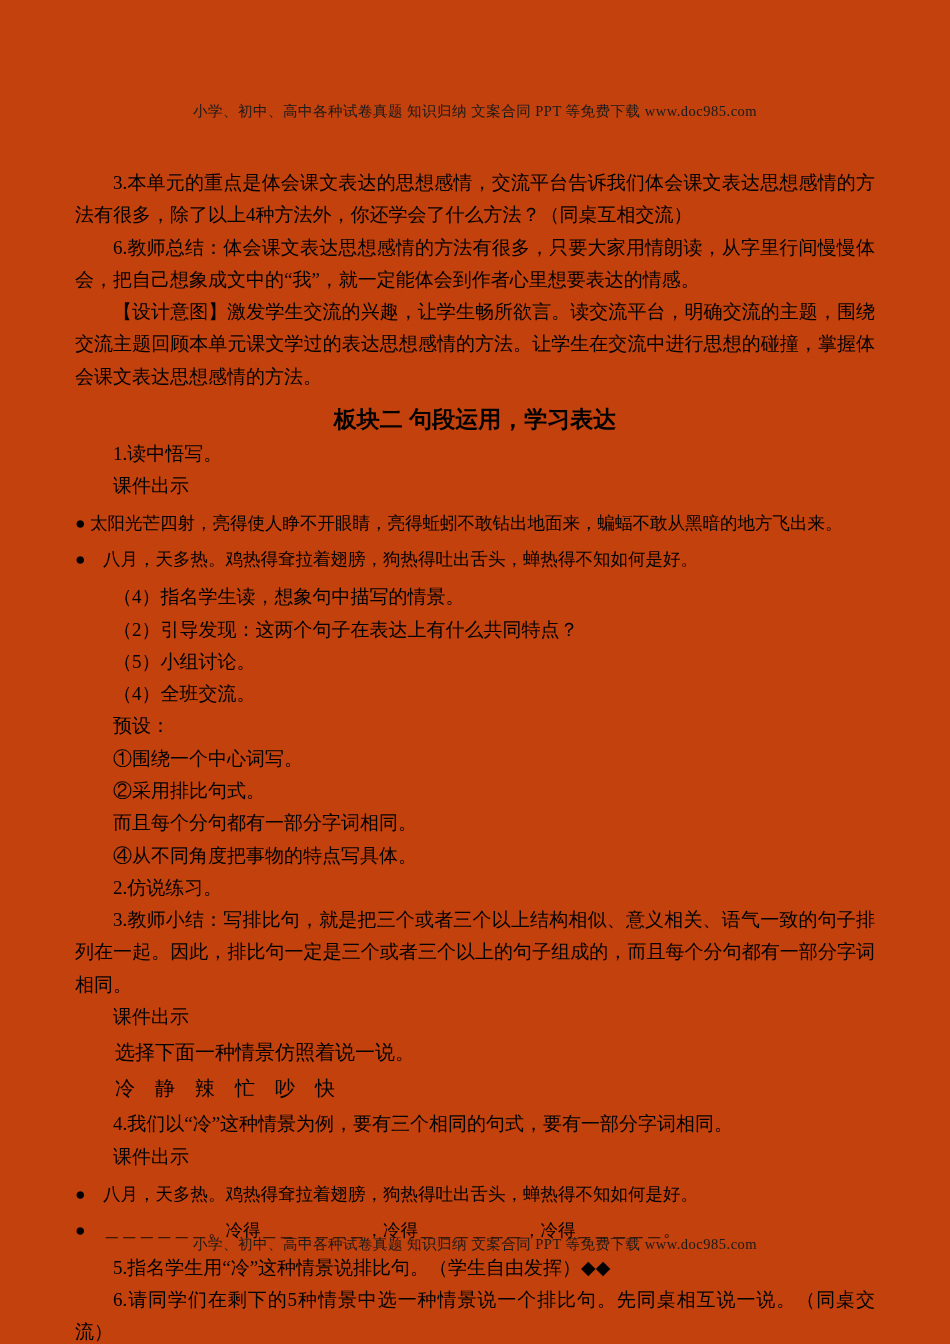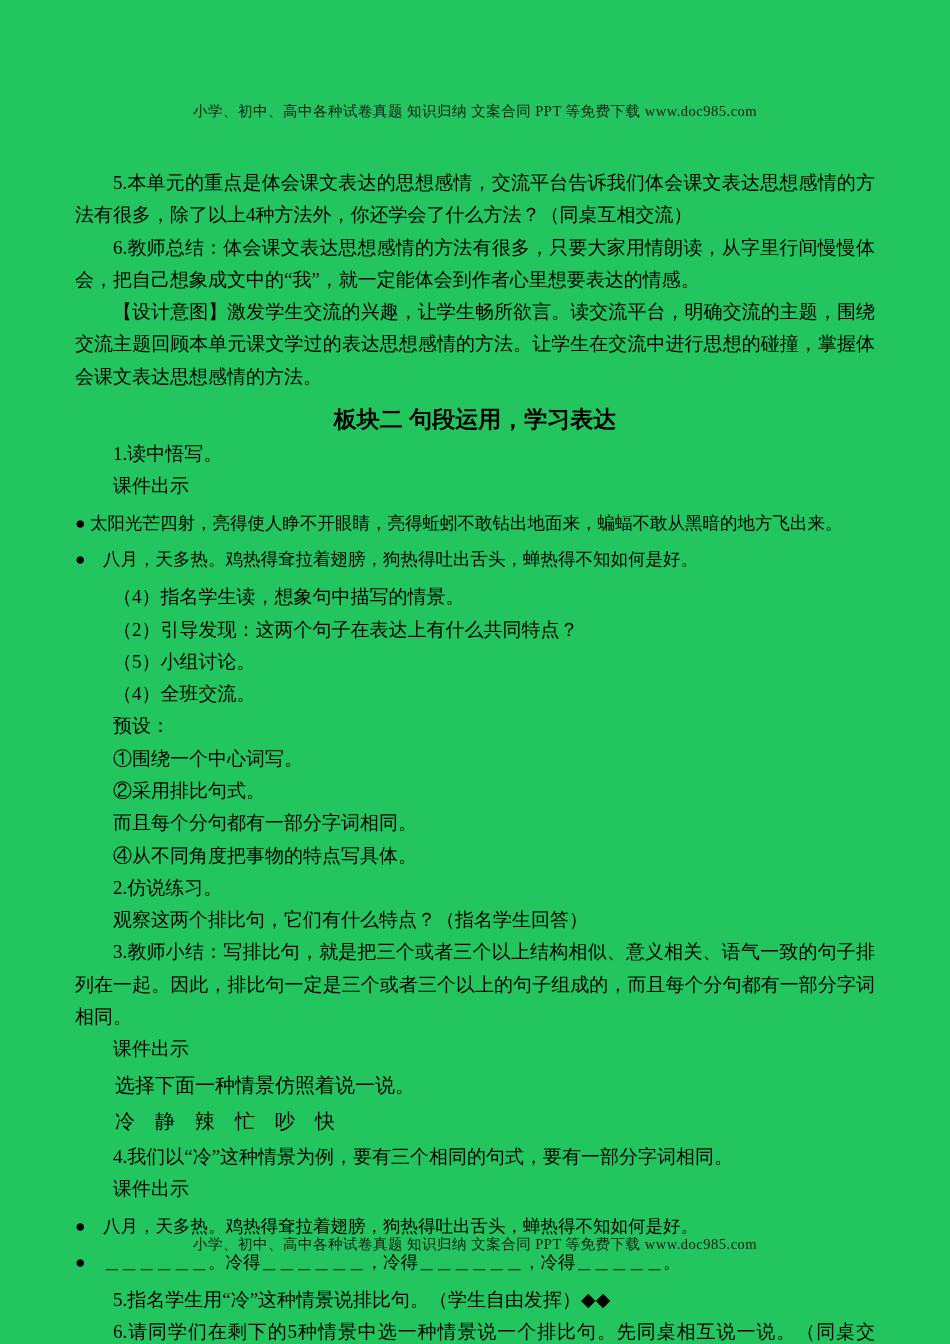--- a/index.html
+++ b/index.html
@@ -1,21 +1,21 @@
 <!DOCTYPE html>
 <html><head>
 <meta charset="utf-8">
 <style>
   * { box-sizing: border-box; }
   html, body { margin: 0; padding: 0; background: #888; }
   .page {
     width: 950px;
     height: 1344px;
     margin: 0 auto;
-    background: #22c55e;
+    background: #c2410c;
     position: relative;
     font-family: "Liberation Serif", "DejaVu Serif", serif;
     color: #000000;
     padding: 102px 75px 0 75px;
     overflow: hidden;
   }
   .doc-header, .doc-footer {
     text-align: center;
     font-size: 14.5px;
     color: #1a1a1a;
@@ -60,39 +60,38 @@
     margin: 3px 0;
   }
 </style>
 </head>
 <body>
 
 <div class="page">
   <div class="doc-header">小学、初中、高中各种试卷真题 知识归纳 文案合同 PPT 等免费下载   www.doc985.com</div>
 
   <div class="content">
-      <p class="para body">5.本单元的重点是体会课文表达的思想感情，交流平台告诉我们体会课文表达思想感情的方法有很多，除了以上4种方法外，你还学会了什么方法？（同桌互相交流）</p>
+      <p class="para body">3.本单元的重点是体会课文表达的思想感情，交流平台告诉我们体会课文表达思想感情的方法有很多，除了以上4种方法外，你还学会了什么方法？（同桌互相交流）</p>
       <p class="para body">6.教师总结：体会课文表达思想感情的方法有很多，只要大家用情朗读，从字里行间慢慢体会，把自己想象成文中的“我”，就一定能体会到作者心里想要表达的情感。</p>
       <p class="para body">【设计意图】激发学生交流的兴趣，让学生畅所欲言。读交流平台，明确交流的主题，围绕交流主题回顾本单元课文学过的表达思想感情的方法。让学生在交流中进行思想的碰撞，掌握体会课文表达思想感情的方法。</p>
       <p class="para heading">板块二 句段运用，学习表达</p>
       <p class="para body">1.读中悟写。</p>
       <p class="para body">课件出示</p>
       <p class="para bullet-kai">● 太阳光芒四射，亮得使人睁不开眼睛，亮得蚯蚓不敢钻出地面来，蝙蝠不敢从黑暗的地方飞出来。</p>
       <p class="para bullet-kai">●　八月，天多热。鸡热得耷拉着翅膀，狗热得吐出舌头，蝉热得不知如何是好。</p>
       <p class="para body">（4）指名学生读，想象句中描写的情景。</p>
       <p class="para body">（2）引导发现：这两个句子在表达上有什么共同特点？</p>
       <p class="para body">（5）小组讨论。</p>
       <p class="para body">（4）全班交流。</p>
       <p class="para body">预设：</p>
       <p class="para body">①围绕一个中心词写。</p>
       <p class="para body">②采用排比句式。</p>
       <p class="para body">而且每个分句都有一部分字词相同。</p>
       <p class="para body">④从不同角度把事物的特点写具体。</p>
       <p class="para body">2.仿说练习。</p>
-      <p class="para body">观察这两个排比句，它们有什么特点？（指名学生回答）</p>
       <p class="para body">3.教师小结：写排比句，就是把三个或者三个以上结构相似、意义相关、语气一致的句子排列在一起。因此，排比句一定是三个或者三个以上的句子组成的，而且每个分句都有一部分字词相同。</p>
       <p class="para body">课件出示</p>
       <p class="para kai">选择下面一种情景仿照着说一说。</p>
       <p class="para kai">冷　静　辣　忙　吵　快</p>
       <p class="para body">4.我们以“冷”这种情景为例，要有三个相同的句式，要有一部分字词相同。</p>
       <p class="para body">课件出示</p>
       <p class="para bullet-kai">●　八月，天多热。鸡热得耷拉着翅膀，狗热得吐出舌头，蝉热得不知如何是好。</p>
       <p class="para bullet-kai">●　＿＿＿＿＿＿。冷得＿＿＿＿＿＿，冷得＿＿＿＿＿＿，冷得＿＿＿＿＿。</p>
       <p class="para body">5.指名学生用“冷”这种情景说排比句。（学生自由发挥）◆◆</p>
       <p class="para body">6.请同学们在剩下的5种情景中选一种情景说一个排比句。先同桌相互说一说。（同桌交流）</p>

